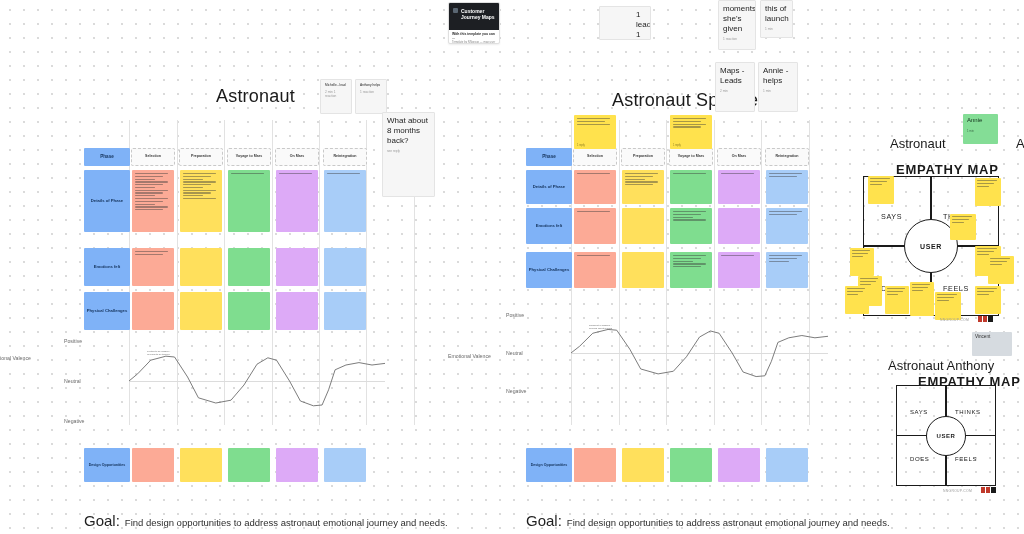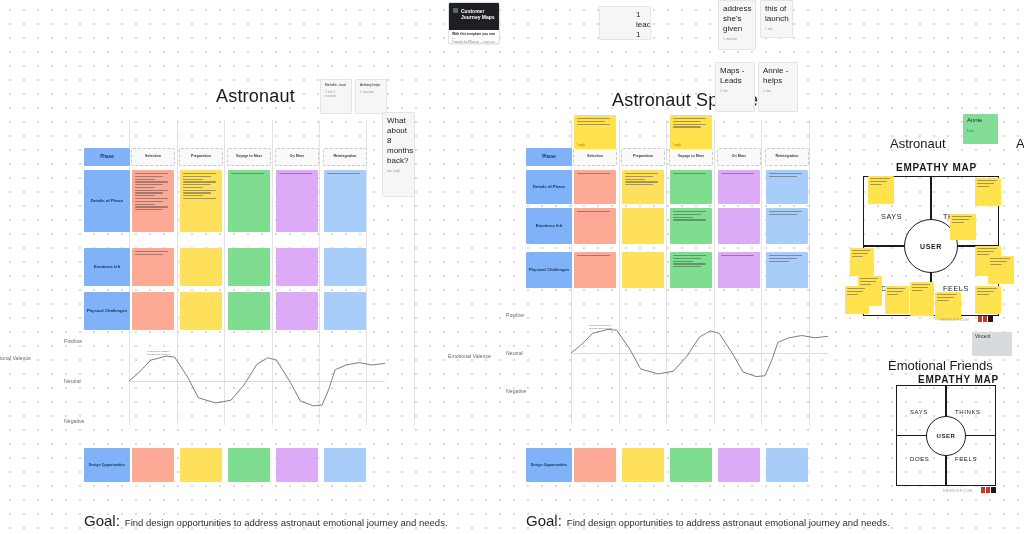--- a/index.html
+++ b/index.html
@@ -132,21 +132,21 @@
   .tmpl-thumb .dot {
     position: absolute; left: 4px; top: 5px; width: 5px; height: 5px;
     background: #5a6672; border-radius: 1px;
   }
   .tmpl-body { padding: 2px 3px; }
   .tmpl-body .t1 { font-size: 3.4px; color: #2b2b2b; font-weight: 700; }
   .tmpl-body .t2 { font-size: 2.8px; color: #8a8a8a; margin-top: 1px; line-height: 1.3; }
 
   
   .em-title { position: absolute; font-size: 13px; color: #1a1a1a; white-space: nowrap; }
-  .em-sub   { position: absolute; font-size: 10px; font-weight: 700; letter-spacing: .8px; color:#1a1a1a; }
+  .em-sub   { position: absolute; font-size: 13px; font-weight: 700; letter-spacing: .8px; color:#1a1a1a; }
   .em-frame { position: absolute; border: 1.6px solid #1a1a1a; background: transparent; }
   .em-vline { position: absolute; width: 1.6px; background: #1a1a1a; }
   .em-hline { position: absolute; height: 1.6px; background: #1a1a1a; }
   .em-circle {
     position: absolute; border: 1.6px solid #1a1a1a; border-radius: 50%;
     background: #fff; display:flex; align-items:center; justify-content:center;
     font-size: 7px; font-weight: 700; letter-spacing: .6px; color:#1a1a1a;
   }
   .em-q {
     position: absolute; font-size: 7.2px; font-weight: 400; letter-spacing: .6px; color:#1a1a1a;
@@ -249,21 +249,21 @@
     <div class="note" style="left: 276px; top: 292px; width: 42px; height: 38px; background: rgb(221, 170, 247);"></div>
     <div class="note" style="left: 324px; top: 292px; width: 42px; height: 38px; background: rgb(168, 205, 248);"></div>
     <div class="sticky-white" style="left: 320px; top: 79px; width: 32px; height: 35px; font-size: 3.2px; background: rgb(246, 246, 246);">
       <span style="display: block;">Michelle - lead</span>
       <span class="sub">2 min 1 reaction</span>
     </div>
     <div class="sticky-white" style="left: 355px; top: 79px; width: 32px; height: 35px; font-size: 3.2px; background: rgb(246, 246, 246);">
       <span style="display: block;">Anthony helps</span>
       <span class="sub">1 reaction</span>
     </div>
-    <div class="sticky-white" style="left: 382px; top: 112px; width: 33px; height: 85px; font-size: 8px; background: rgb(246, 246, 246);">
+    <div class="sticky-white" style="left: 382px; top: 112px; width: 53px; height: 85px; font-size: 8px; background: rgb(246, 246, 246);">
       <span style="display: block;">What about 8 months back?</span>
       <span class="sub">see reply</span>
     </div>
     <div class="valence-label" style="left: 64px; top: 338px;">Positive</div>
     <div class="valence-label" style="left: 64px; top: 378px;">Neutral</div>
     <div class="valence-label" style="left: 64px; top: 418px;">Negative</div>
     <div class="valence-axis-name" style="left: -12px; top: 355px;">Emotional Valence</div>
     <div class="abs" style="left: 129px; top: 381px; width: 256px; height: 1px; background: rgb(220, 220, 220);"></div>
     <svg width="256" height="90" style="position: absolute; left: 129px; top: 336px;">
       <path d="M0.00,45.00 L8.68,37.80 L21.69,24.20 L36.88,20.20 L45.56,21.00 L58.58,41.00 L69.42,61.80 L86.78,67.00 L101.97,64.20 L114.98,49.00 L128.00,28.20 L138.85,21.80 L147.53,24.20 L160.54,45.00 L171.39,65.00 L184.41,69.80 L193.08,69.00 L199.59,53.80 L206.10,33.80 L216.95,29.00 L229.97,26.60 L242.98,29.00 L256.00,27.40" fill="none" stroke="#6d6d6d" stroke-width="0.9" stroke-linecap="round" stroke-linejoin="round"></path>
@@ -410,21 +410,21 @@
     <div class="note" style="left: 670px; top: 448px; width: 42px; height: 34px; background: rgb(127, 221, 143);"></div>
     <div class="note" style="left: 718px; top: 448px; width: 42px; height: 34px; background: rgb(221, 170, 247);"></div>
     <div class="note" style="left: 766px; top: 448px; width: 42px; height: 34px; background: rgb(168, 205, 248);"></div>
     <div class="goal-line" style="left: 526px; top: 512px;"><span class="g-label" style="font-weight: 400;">Goal:</span><span class="g-text" style="margin-left: 5px;">Find design opportunities to address astronaut emotional journey and needs.</span></div>
     <div class="sticky-white" style="left: 599px; top: 6px; width: 52px; height: 34px; font-size: 8px; background: rgb(246, 246, 246); padding-left: 36px;">
       <span style="display: block; white-space: pre-line;">1 lead
 1 help</span>
       <span class="sub">1 min</span>
     </div>
     <div class="sticky-white" style="left: 718px; top: 0px; width: 38px; height: 50px; font-size: 8px; background: rgb(246, 246, 246);">
-      <span style="display: block; white-space: pre-line;">address she's given</span>
+      <span style="display: block; white-space: pre-line;">moments she's given</span>
       <span class="sub">1 reaction</span>
     </div>
     <div class="sticky-white" style="left: 760px; top: 0px; width: 33px; height: 38px; font-size: 8px; background: rgb(246, 246, 246);">
       <span style="display: block; white-space: pre-line;">this of launch</span>
       <span class="sub">1 min</span>
     </div>
     <div class="tmpl-card" style="left: 448px; top: 2px; width: 52px; height: 42px;">
       <div class="tmpl-thumb">
         <div class="dot"></div>
         <div class="tt">Customer Journey Maps</div>
@@ -531,21 +531,21 @@
     <div class="sticky-green-lbl" style="left: 963px; top: 114px; width: 35px; height: 30px; font-size: 6px; background: rgb(132, 221, 150);">
       <span style="display: block;">Annie</span>
       <span style="display: block; margin-top: 6px; font-size: 2.8px; color: rgb(59, 107, 71);">1 min</span>
     </div>
     <div class="em-foot" style="left: 940px; top: 318px;">NNGROUP.COM</div>
     <div class="nn-mark" style="left: 978px; top: 316px;">
       <b></b>
       <b></b>
       <s></s>
     </div>
-    <div class="em-title" style="left: 888px; top: 358px; font-size: 13px;">Emotional Friends</div>
+    <div class="em-title" style="left: 888px; top: 358px; font-size: 13px;">Astronaut Anthony</div>
     <div class="em-sub" style="left: 918px; top: 374px;">EMPATHY MAP</div>
     <div class="em-frame" style="left: 896px; top: 385px; width: 100px; height: 101px;"></div>
     <div class="em-vline" style="left: 945.2px; top: 385px; height: 101px;"></div>
     <div class="em-hline" style="left: 896px; top: 434.7px; width: 100px;"></div>
     <div class="em-circle" style="left: 926px; top: 415.5px; width: 40px; height: 40px; font-size: 6px;">USER</div>
     <div class="em-q" style="left: 910px; top: 409px; font-size: 6px;">SAYS</div>
     <div class="em-q" style="left: 955px; top: 409px; font-size: 6px;">THINKS</div>
     <div class="em-q" style="left: 910px; top: 456px; font-size: 6px;">DOES</div>
     <div class="em-q" style="left: 955px; top: 456px; font-size: 6px;">FEELS</div>
     <div class="cursor-tag" style="left: 972px; top: 332px; width: 40px; height: 24px; background: rgb(214, 219, 224);">Vincent</div>

